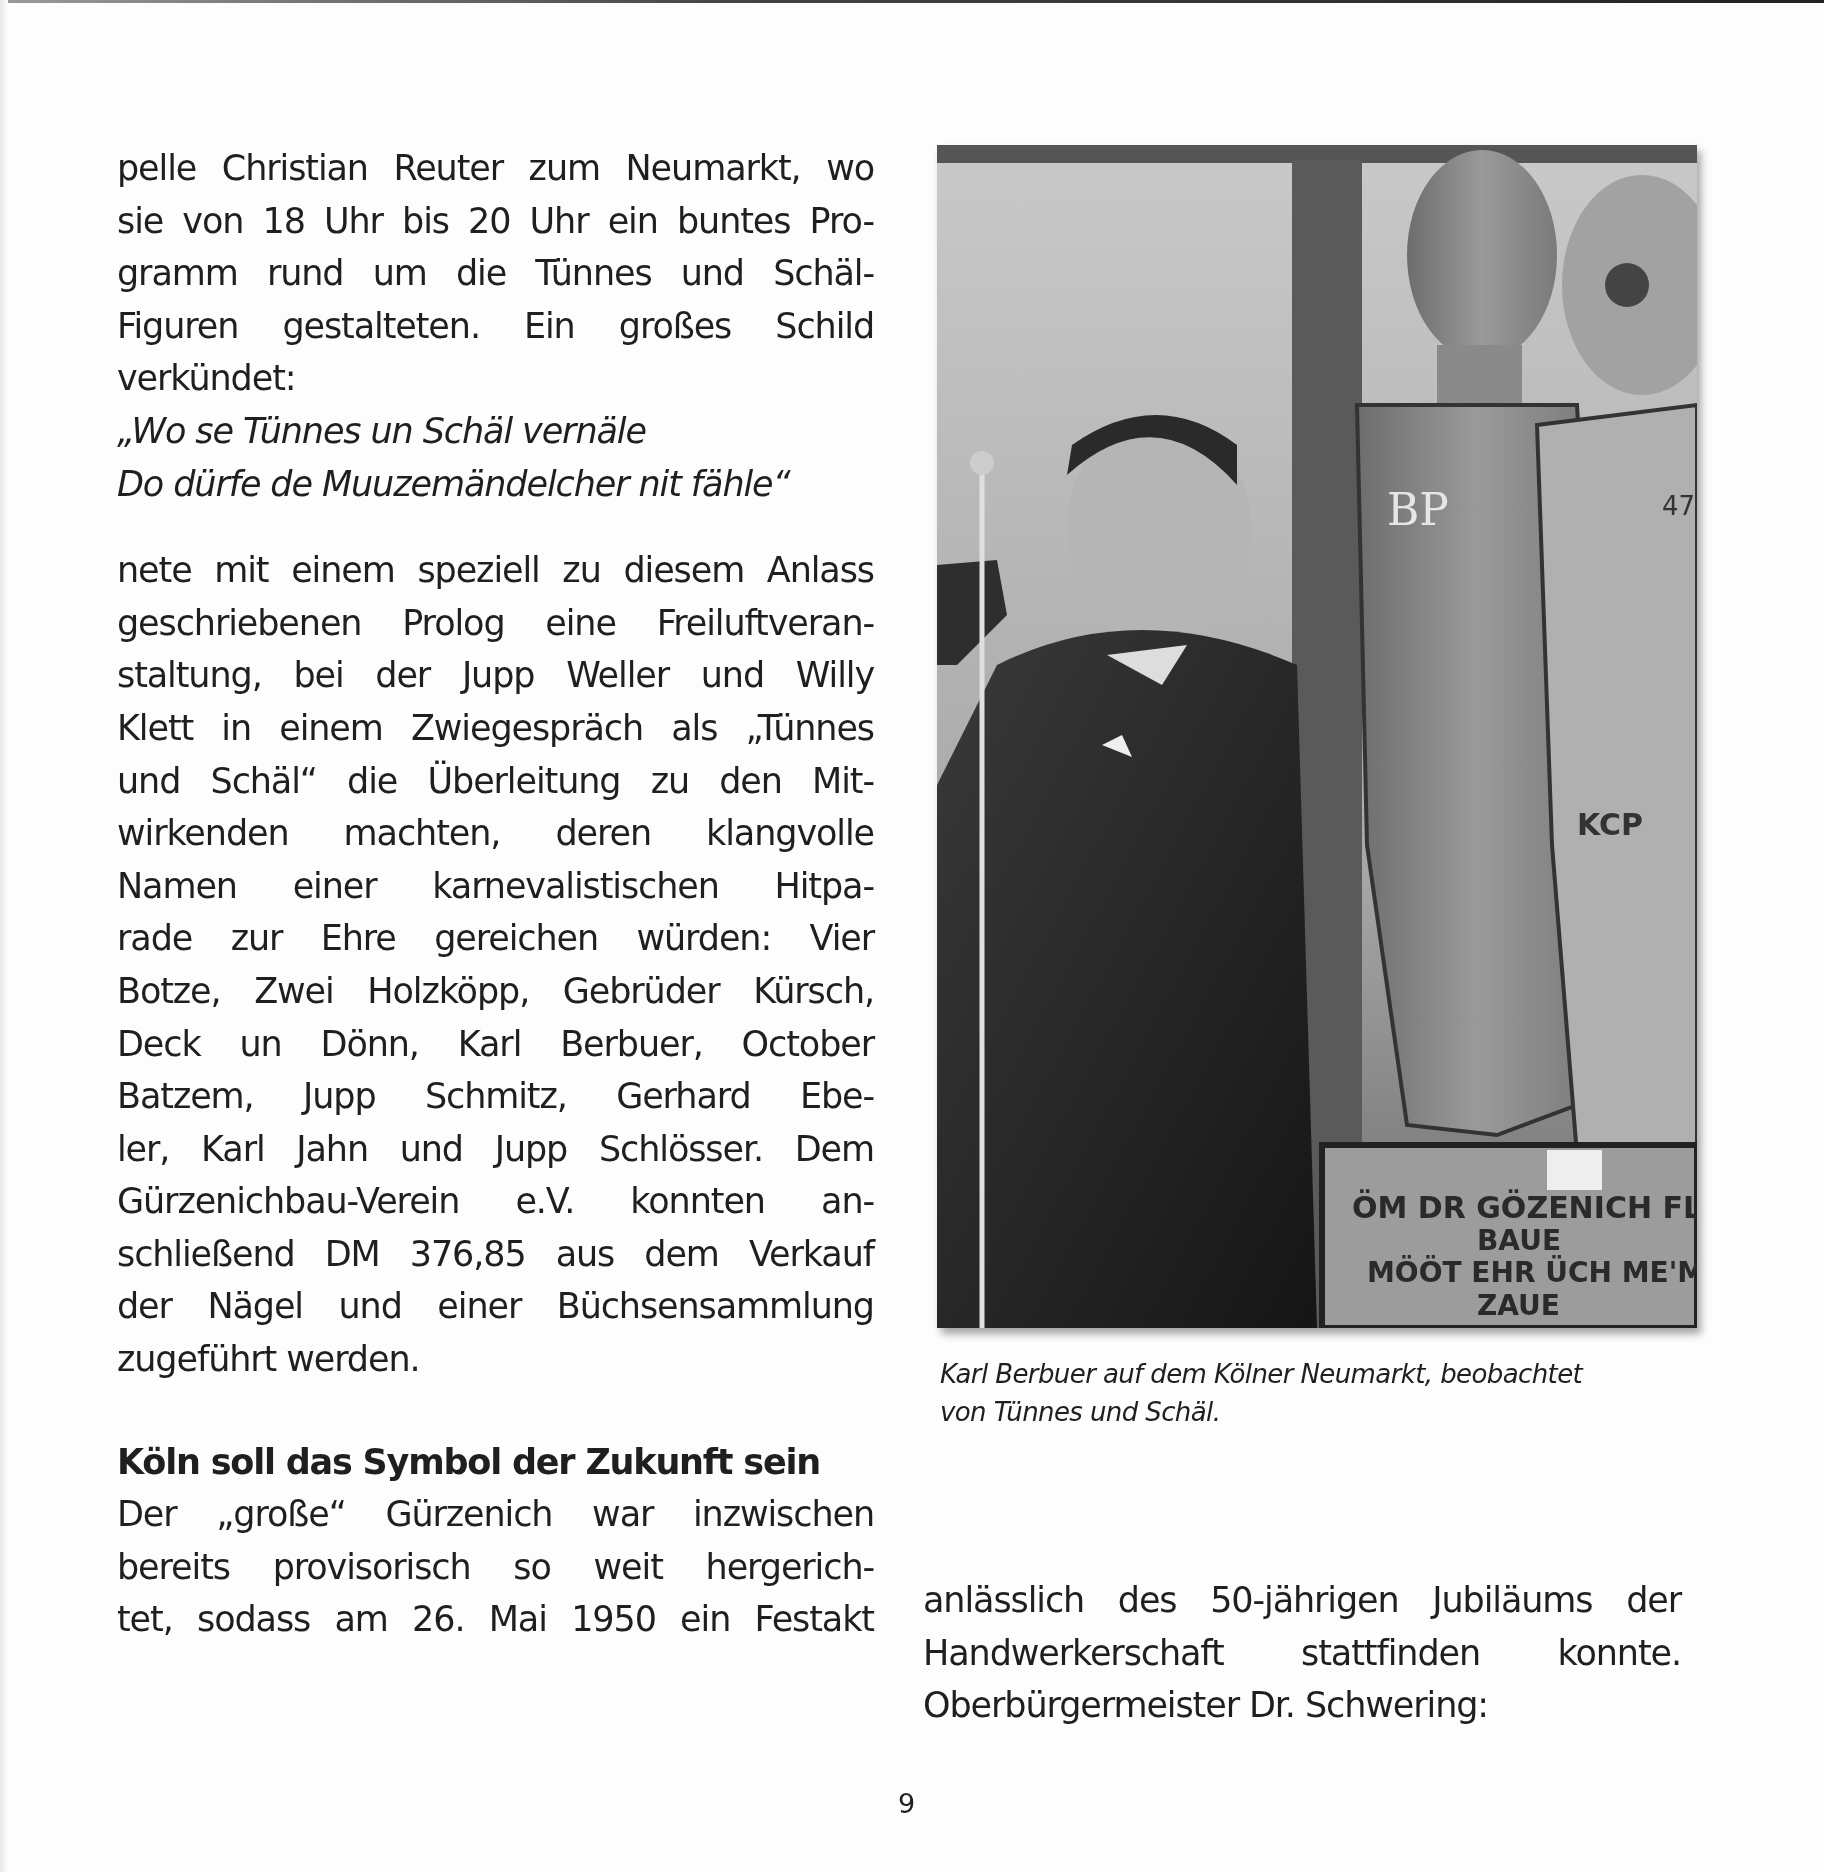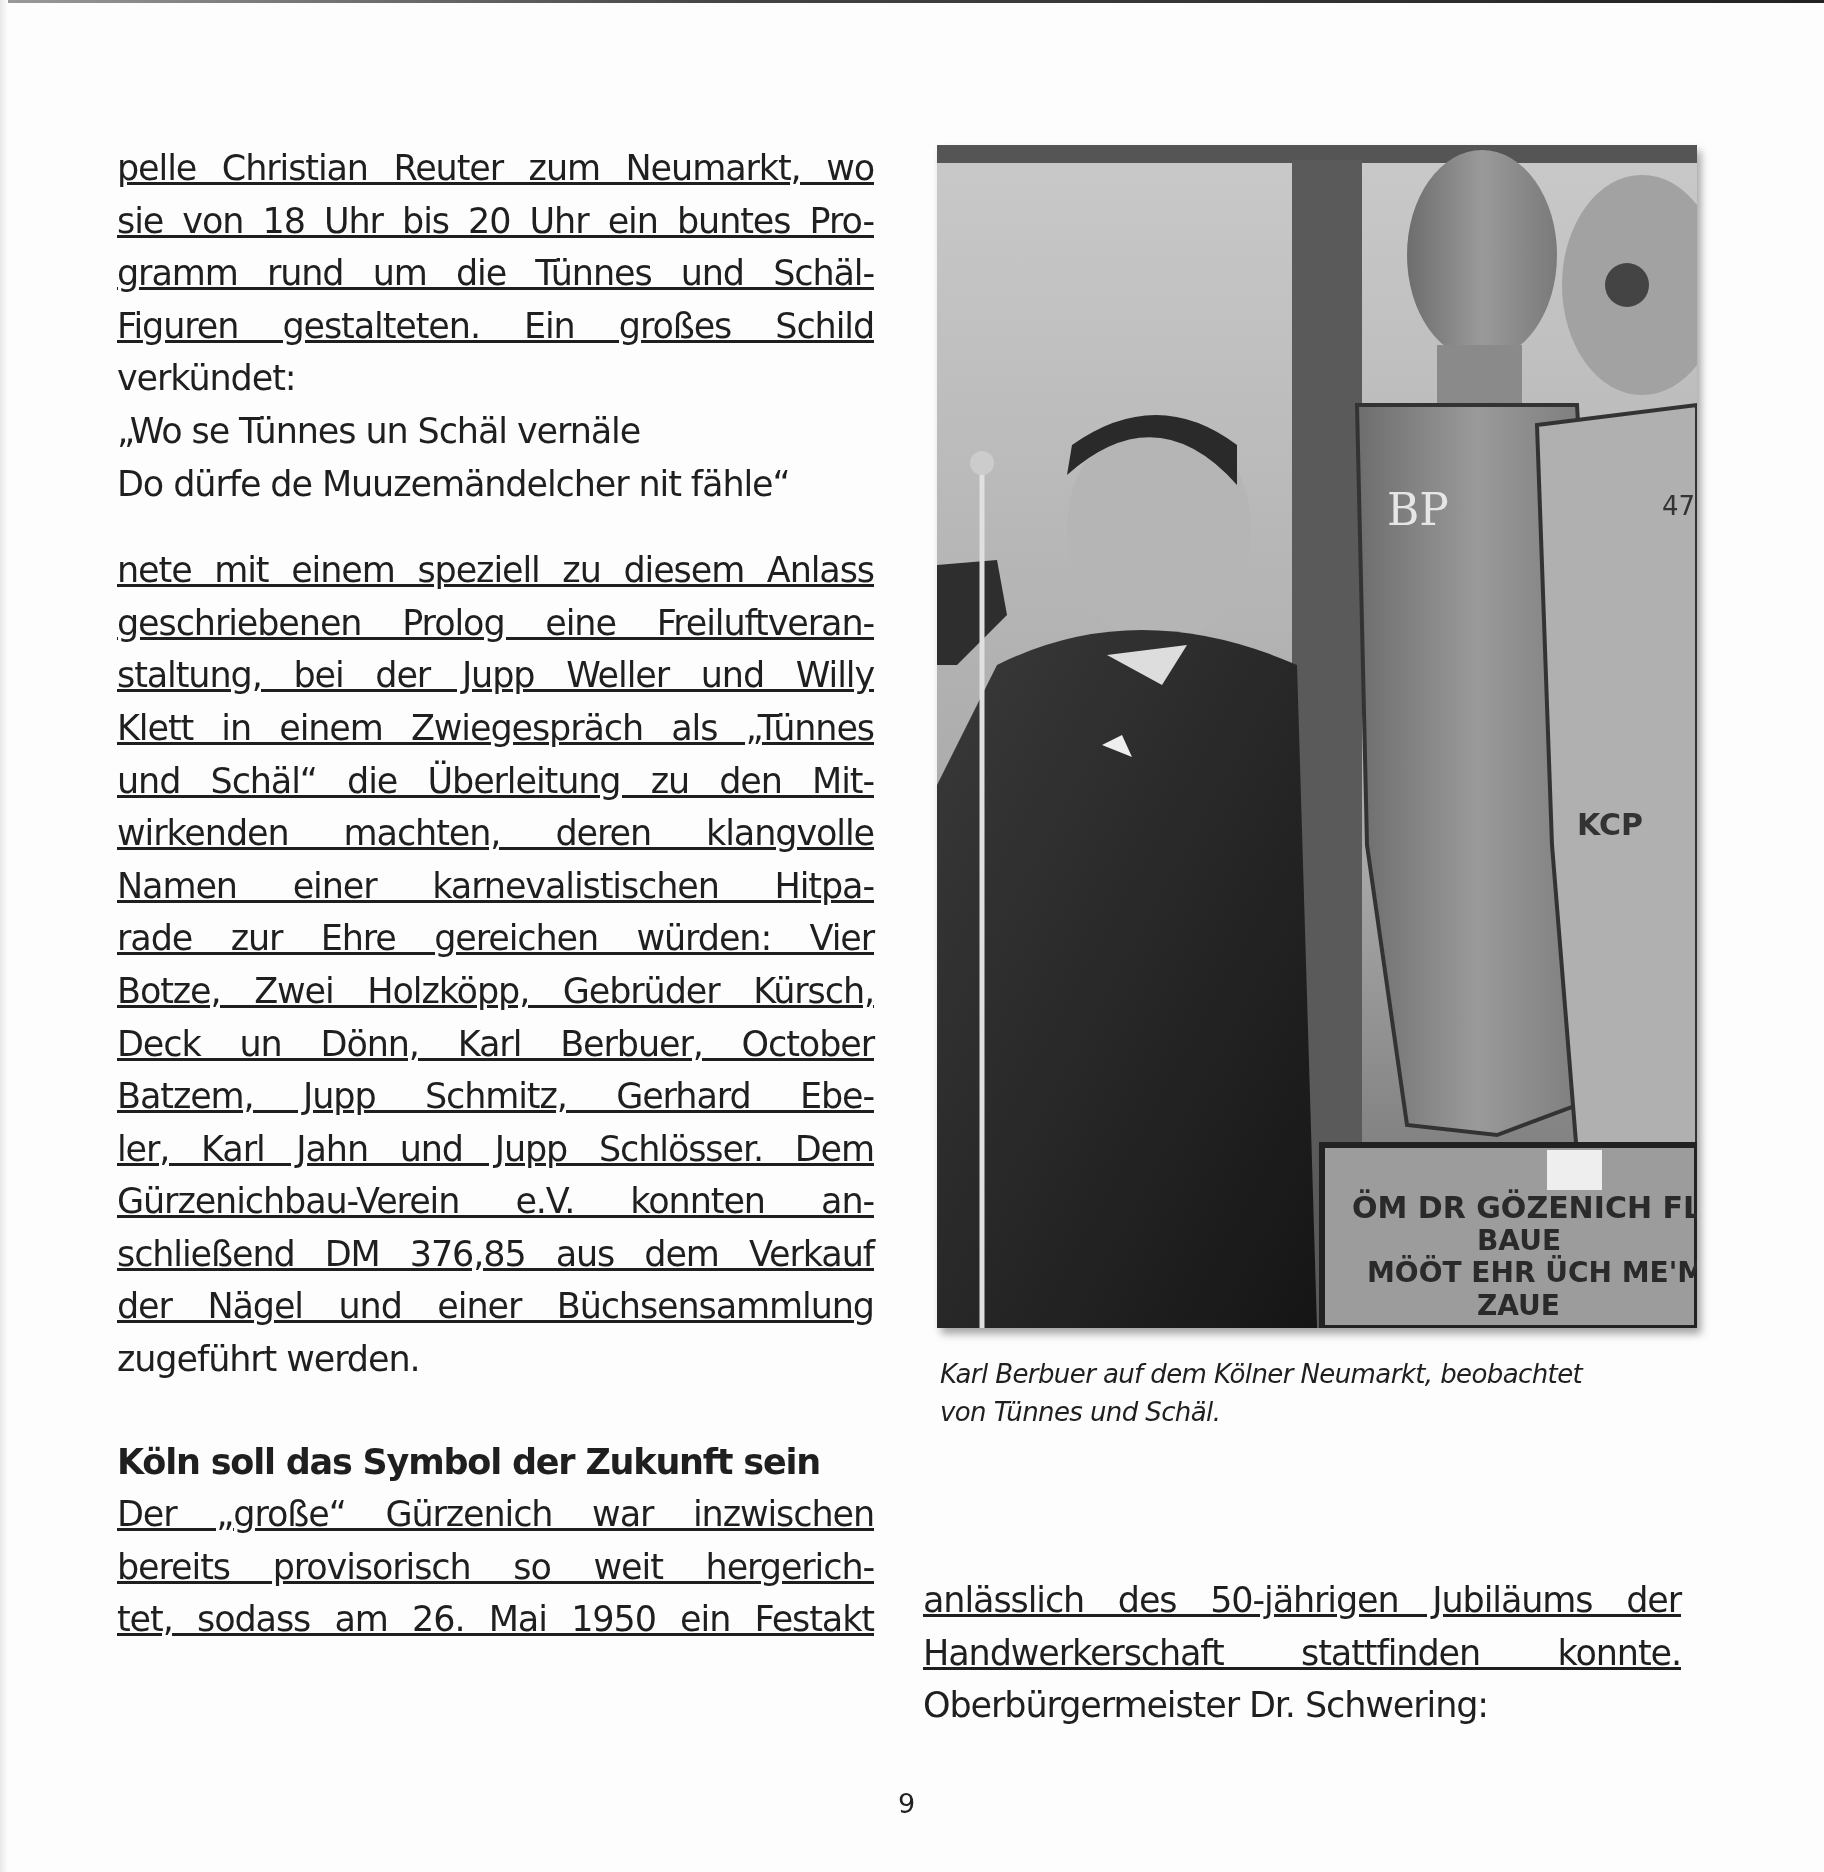--- a/index.html
+++ b/index.html
@@ -16,22 +16,22 @@
   }
   .left-edge {
     position: absolute; left: 0; top: 0; width: 8px; height: 1872px;
     background: linear-gradient(90deg, #e8e8ea, #fdfdfd);
   }
   .col-left {
     position: absolute; left: 117px; top: 142px; width: 757px;
     font-size: 35px; line-height: 52.6px; letter-spacing: -1.1px;
   }
   .line { display: block; white-space: nowrap; }
-  .justify { text-align: justify; text-align-last: justify; text-decoration: underline; }
-  .it { }
+  .justify { text-align: justify; text-align-last: justify; }
+  .it { font-style: italic; }
   .gap { height: 34px; }
   .gap2 { height: 50px; }
   .heading { font-weight: bold; letter-spacing: -1.2px; }
 
   .photo {
     position: absolute; left: 937px; top: 145px; width: 760px; height: 1183px;
     background: #ef4444;
     box-shadow: 4px 6px 8px rgba(0,0,0,0.35);
     overflow: hidden;
   }

